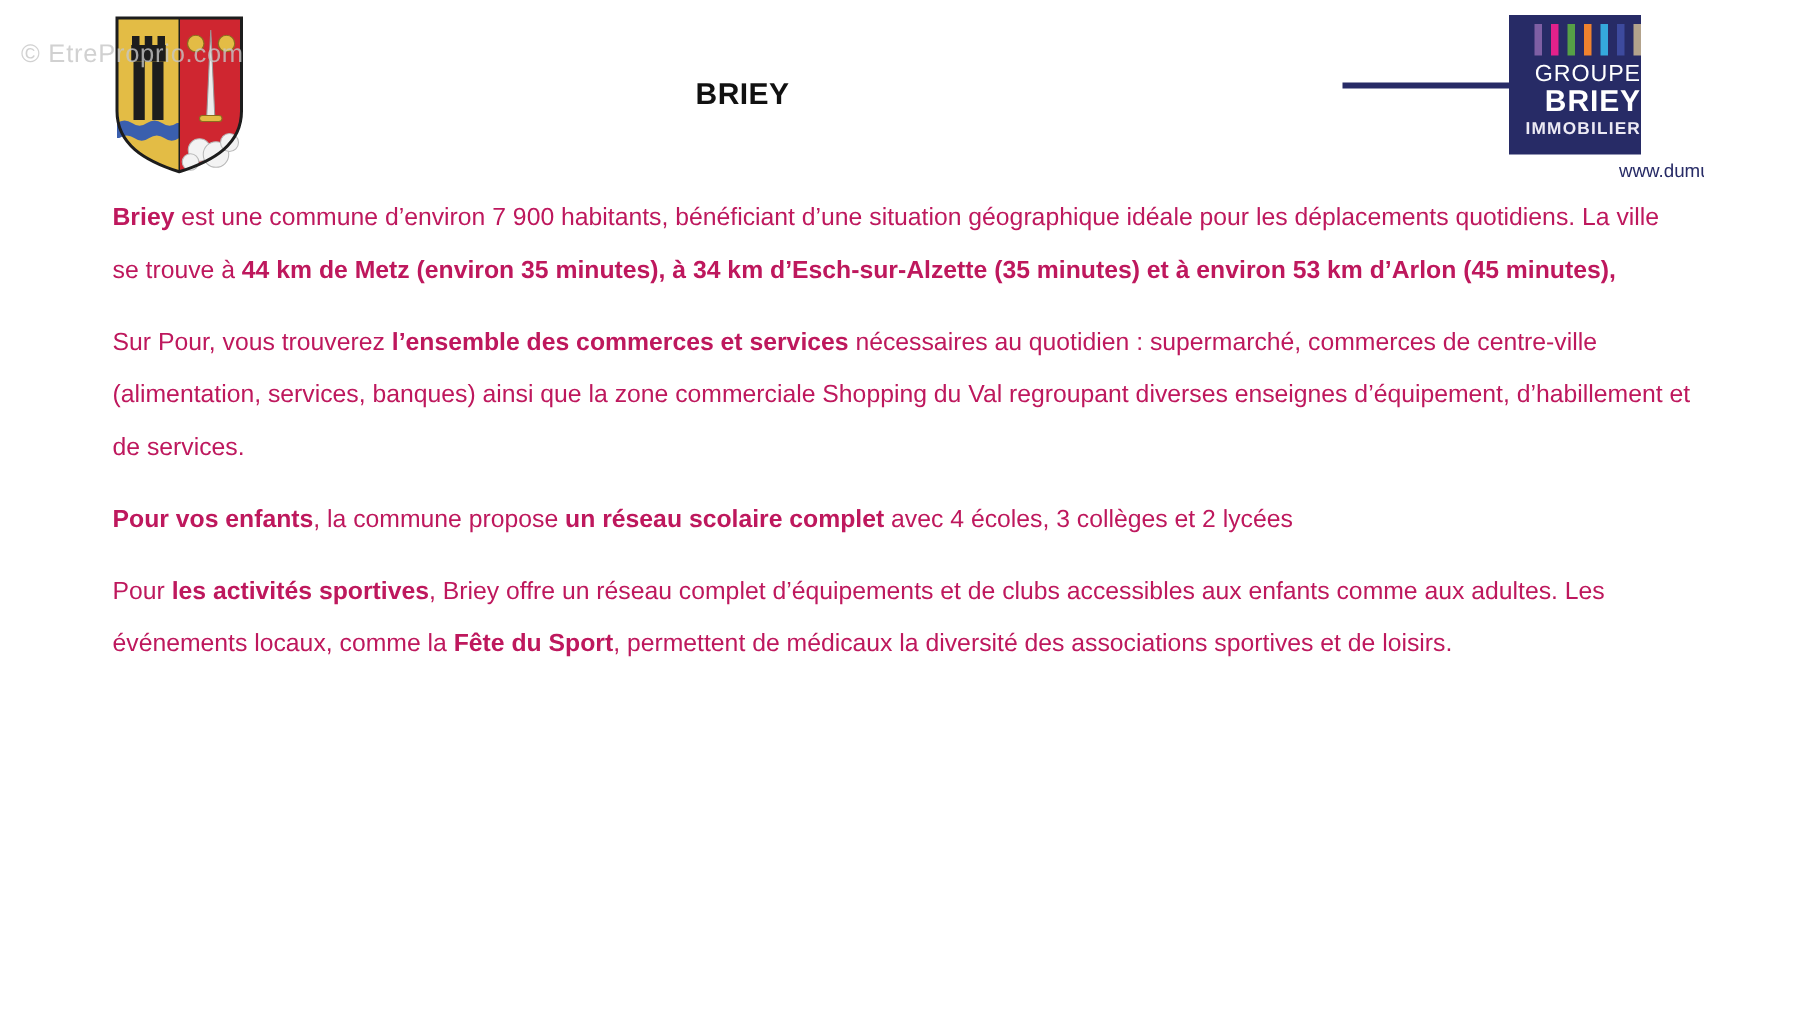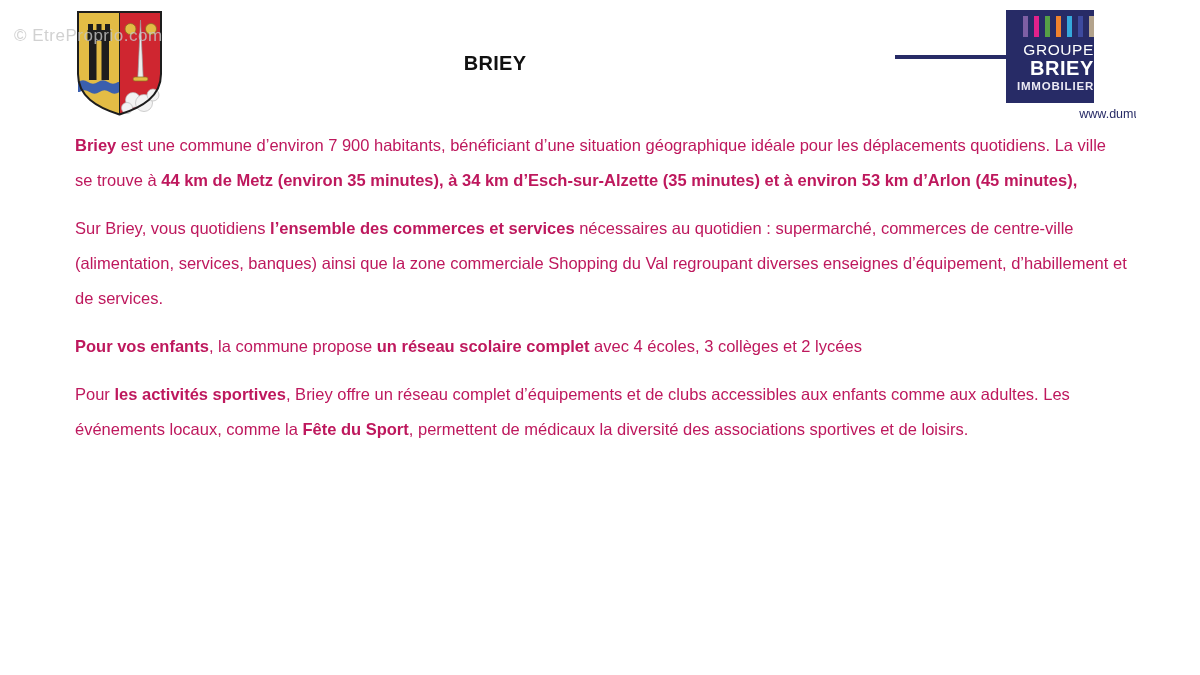--- a/index.html
+++ b/index.html
@@ -101,18 +101,18 @@
         <span class="bar" style="background: rgb(179, 163, 140);"></span>
       </div>
     <div class="logo-groupe">GROUPE</div>
     <div class="logo-dumur">BRIEY</div>
     <div class="logo-immo">IMMOBILIER</div>
   </div>
   <div class="logo-site" style="color: rgb(39, 43, 102);">www.dumur.fr</div>
 
   <div class="content">
       <p><strong>Briey</strong><span> est une commune d’environ 7 900 habitants, bénéficiant d’une situation géographique idéale pour les déplacements quotidiens. La ville se trouve à </span><strong>44 km de Metz (environ 35 minutes), à 34 km d’Esch-sur-Alzette (35 minutes) et à environ 53 km d’Arlon (45 minutes),</strong></p>
-      <p><span>Sur Briey, vous quotidiens </span><strong>l’ensemble des commerces et services</strong><span> nécessaires au quotidien : supermarché, commerces de centre-ville (alimentation, services, banques) ainsi que la zone commerciale Shopping du Val regroupant diverses enseignes d’équipement, d’habillement et de services.</span></p>
+      <p><span>Sur Pour, vous trouverez </span><strong>l’ensemble des commerces et services</strong><span> nécessaires au quotidien : supermarché, commerces de centre-ville (alimentation, services, banques) ainsi que la zone commerciale Shopping du Val regroupant diverses enseignes d’équipement, d’habillement et de services.</span></p>
       <p><strong>Pour vos enfants</strong><span>, la commune propose </span><strong>un réseau scolaire complet</strong><span> avec 4 écoles, 3 collèges et 2 lycées</span></p>
       <p><span>Pour </span><strong>les activités sportives</strong><span>, Briey offre un réseau complet d’équipements et de clubs accessibles aux enfants comme aux adultes. Les événements locaux, comme la </span><strong>Fête du Sport</strong><span>, permettent de médicaux la diversité des associations sportives et de loisirs.</span></p>
     </div>
 
 </div>
 
 </body></html>

